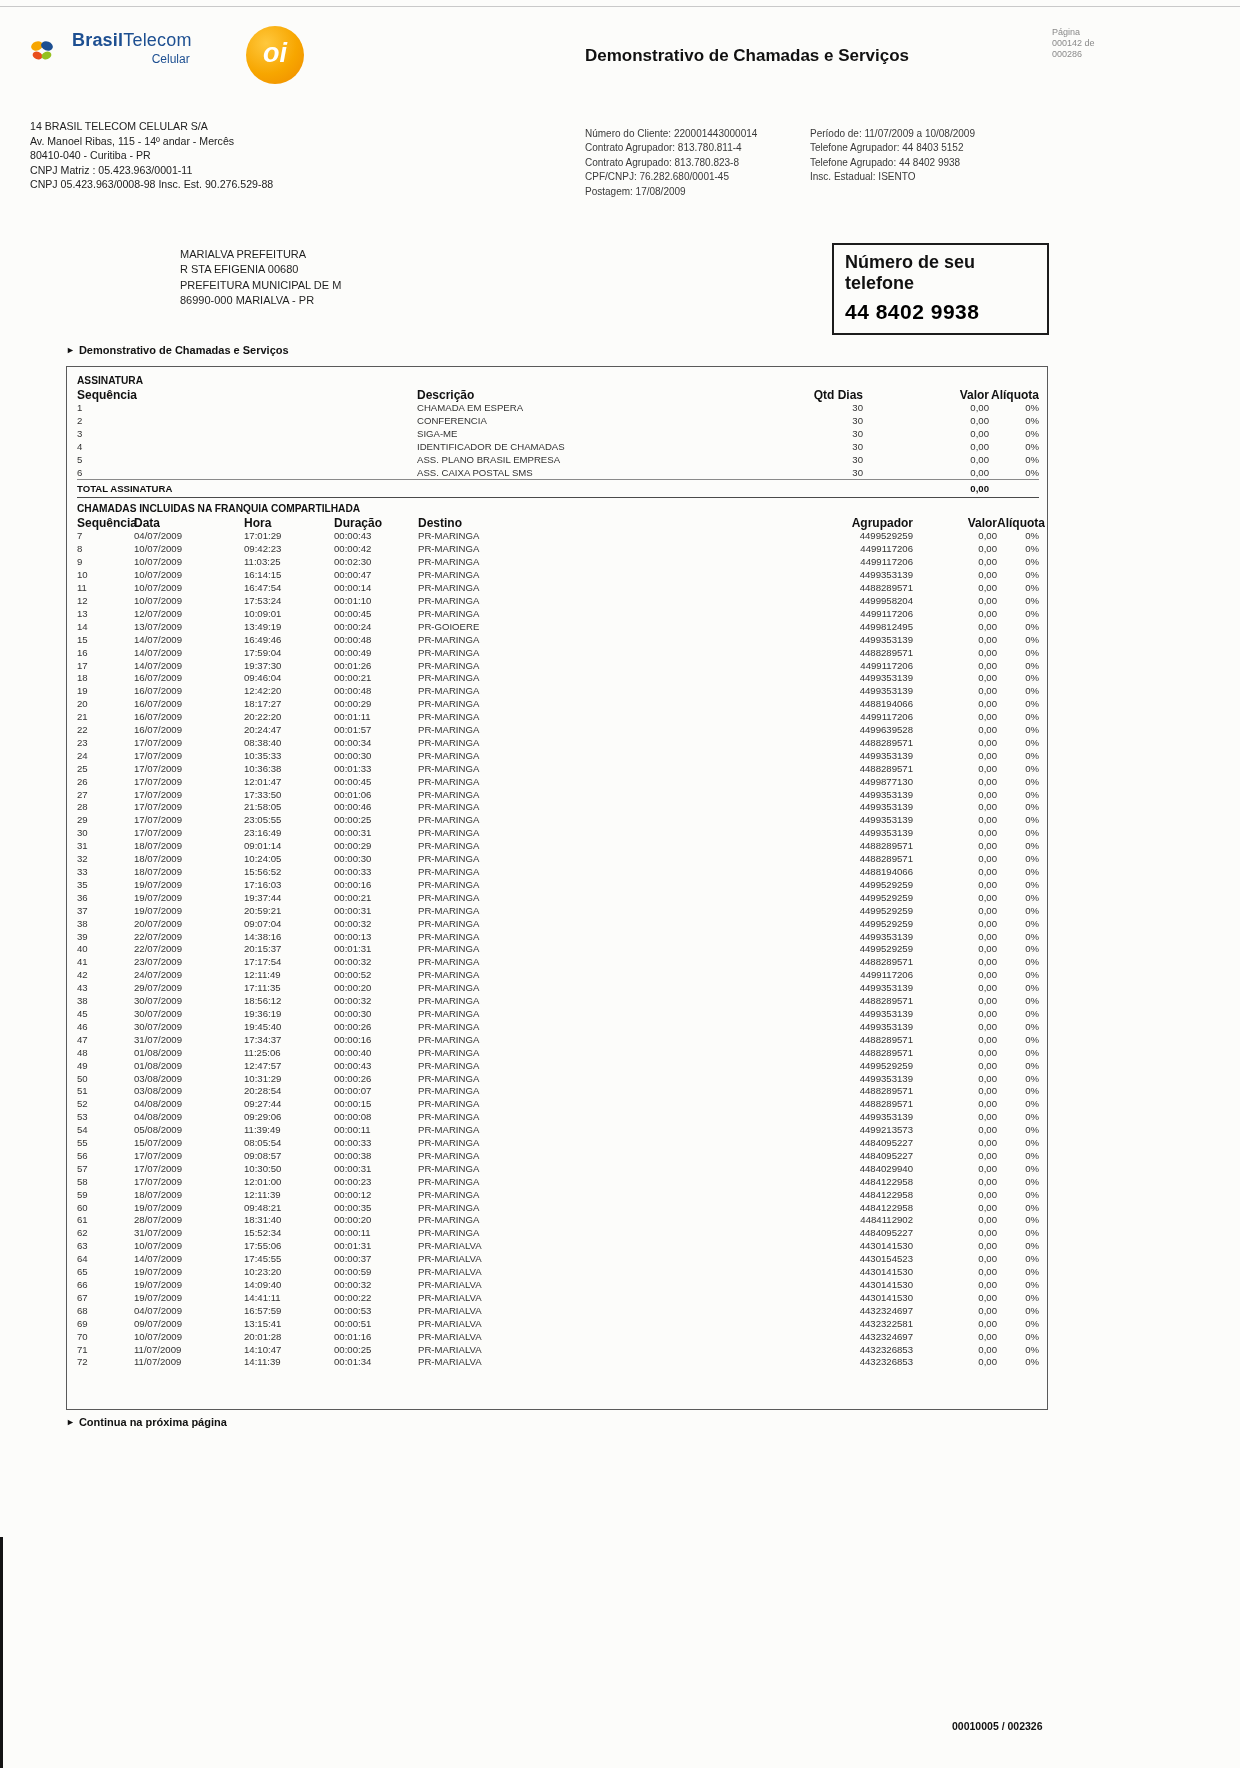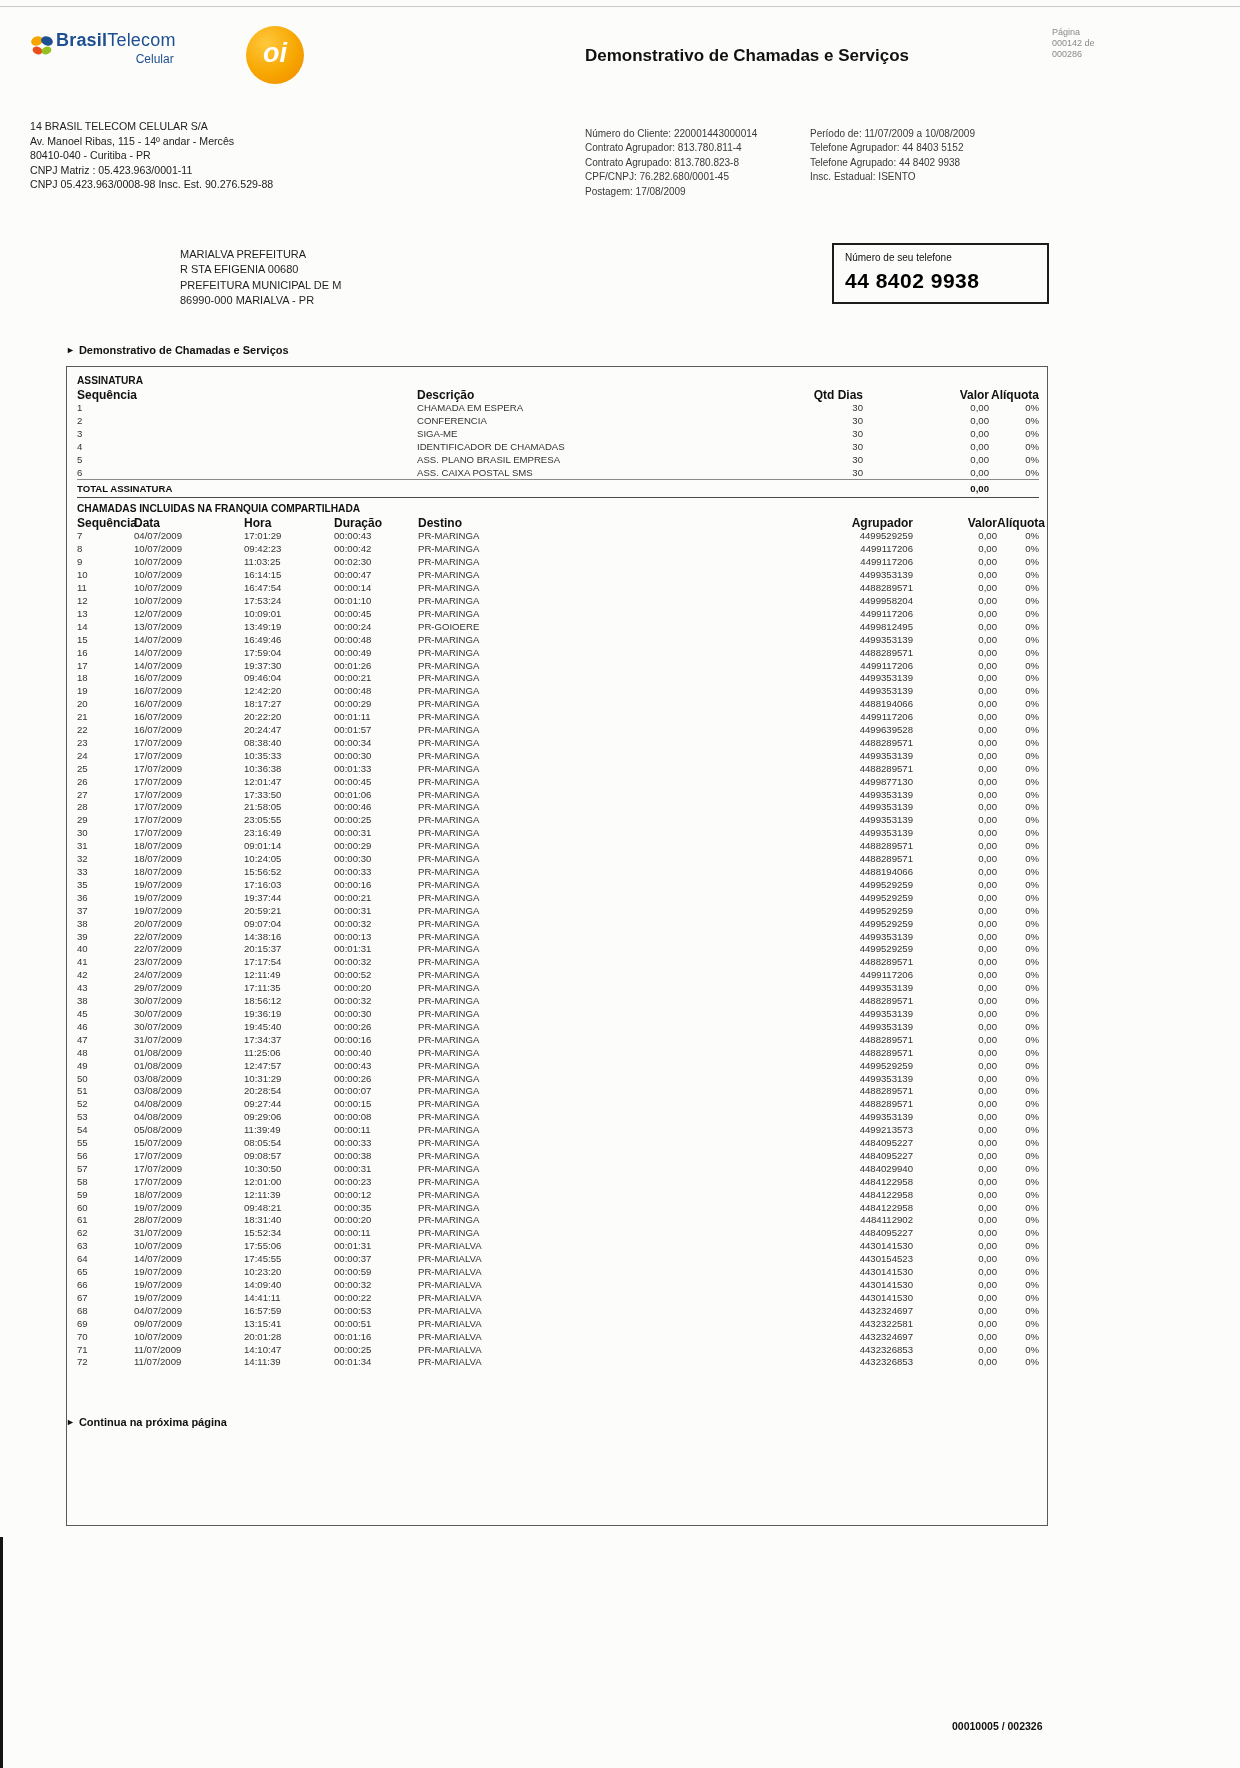--- a/index.html
+++ b/index.html
@@ -7,21 +7,21 @@
   html,body { background:#e9e9e9; }
   body { font-family:"Liberation Sans", sans-serif; }
   .page {
     position:relative; width:1240px; height:1768px; margin:0 auto;
     background:#fcfcfa; color:#2b2b2b; overflow:hidden;
   }
   .top-edge { position:absolute; top:6px; left:0; width:100%; height:1px; background:#c9c9c9; }
   .scan-line { position:absolute; left:0; top:1537px; width:3px; height:231px; background:#141414; }
 
   
-  .bt-logo { position:absolute; left:30px; top:30px; display:flex; align-items:center; gap:2px; }
+  .bt-logo { position:absolute; left:30px; top:30px; display:flex; align-items:flex-end; gap:18px; }
   .bt-text { display:flex; flex-direction:column; }
   .bt-name { font-size:18px; color:#1d4f91; letter-spacing:0.2px; }
   .bt-name .b { font-weight:bold; }
   .bt-sub { font-size:12px; color:#1d4f91; text-align:right; padding-right:2px; margin-top:1px; }
   .oi-logo {
     position:absolute; left:246px; top:26px; width:58px; height:58px; border-radius:50%;
     background:radial-gradient(circle at 35% 30%, #ffc83d 0%, #f7a600 55%, #ef8a00 100%);
     display:flex; align-items:center; justify-content:center;
   }
   .oi-logo span { color:#fff; font-weight:bold; font-style:italic; font-size:27px; line-height:1; padding-bottom:3px; }
@@ -32,30 +32,30 @@
   .company { position:absolute; left:30px; top:119px; font-size:10.6px; line-height:14.6px; color:#222; }
   .client-col { position:absolute; top:127px; font-size:10px; line-height:14.4px; color:#3a3a3a; }
   .client-col.c1 { left:585px; }
   .client-col.c2 { left:810px; }
   .customer { position:absolute; left:180px; top:247px; font-size:11px; line-height:15.4px; color:#1f1f1f; }
 
   .phone-box {
     position:absolute; left:832px; top:243px; width:217px;
     border:2px solid #1c1c1c; padding:7px 11px 9px; background:#fcfcfa;
   }
-  .phone-box .lbl { font-size:10px; font-weight:normal; color:#111; }
+  .phone-box .lbl { font-size:18px; font-weight:bold; color:#111; }
   .phone-box .num { font-size:21px; font-weight:bold; color:#000; margin-top:6px; letter-spacing:0.5px; }
 
   
   .section-head { position:absolute; left:66px; top:344px; font-size:11px; font-weight:bold; color:#111; }
   .arrow { font-size:9px; margin-right:4px; position:relative; top:-1px; }
 
   
   .table-box {
-    position:absolute; left:66px; top:366px; width:982px; height:1160px;
+    position:absolute; left:66px; top:366px; width:982px; height:1044px;
     border:1px solid #5a5a5a; padding:4px 10px 0; background:transparent;
   }
   .sec-title { font-size:10.2px; font-weight:bold; color:#111; line-height:15px; margin-top:2px; }
   table.tbl { width:100%; border-collapse:collapse; table-layout:fixed; }
   table.tbl th { font-size:12px; line-height:14px; font-weight:bold; color:#111; text-align:left; vertical-align:bottom; }
   table.tbl td { font-size:9.6px; line-height:12.9px; color:#333; vertical-align:top;
                  white-space:nowrap; overflow:hidden; }
   table.tbl .num { text-align:right; }
   .assin-tbl td { line-height:13.4px; }
   .assin-tbl tfoot td { font-weight:bold; color:#111; line-height:17px;

